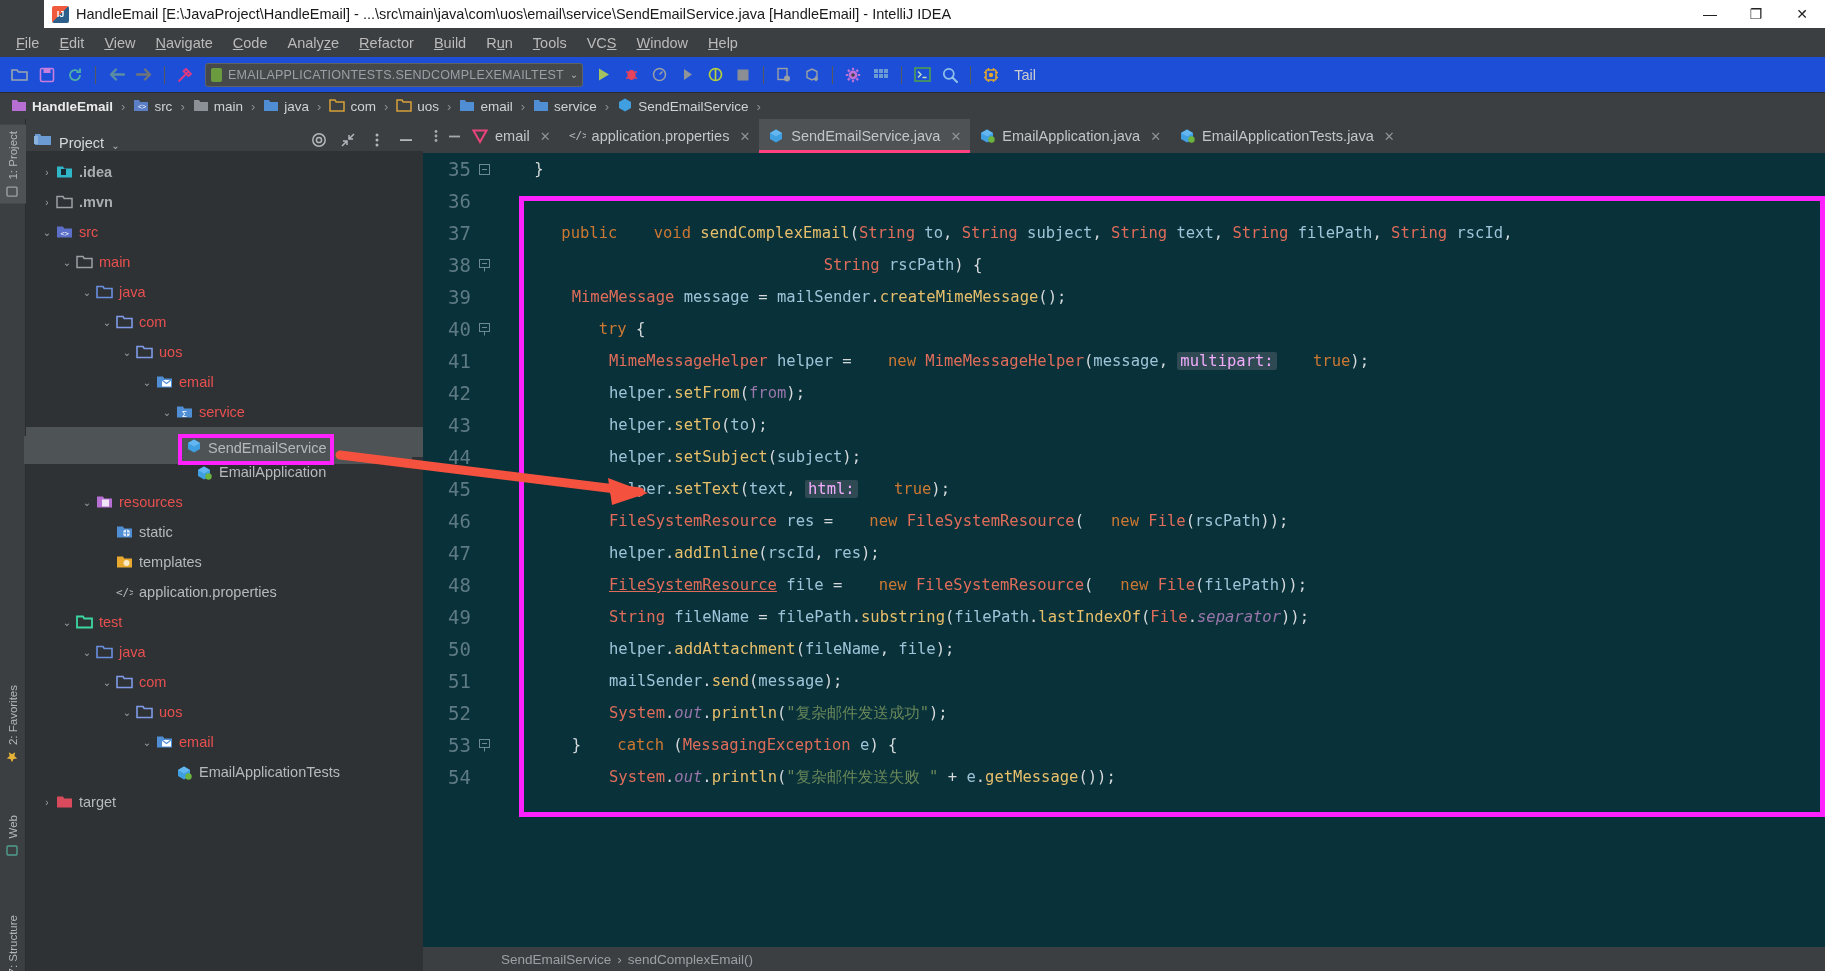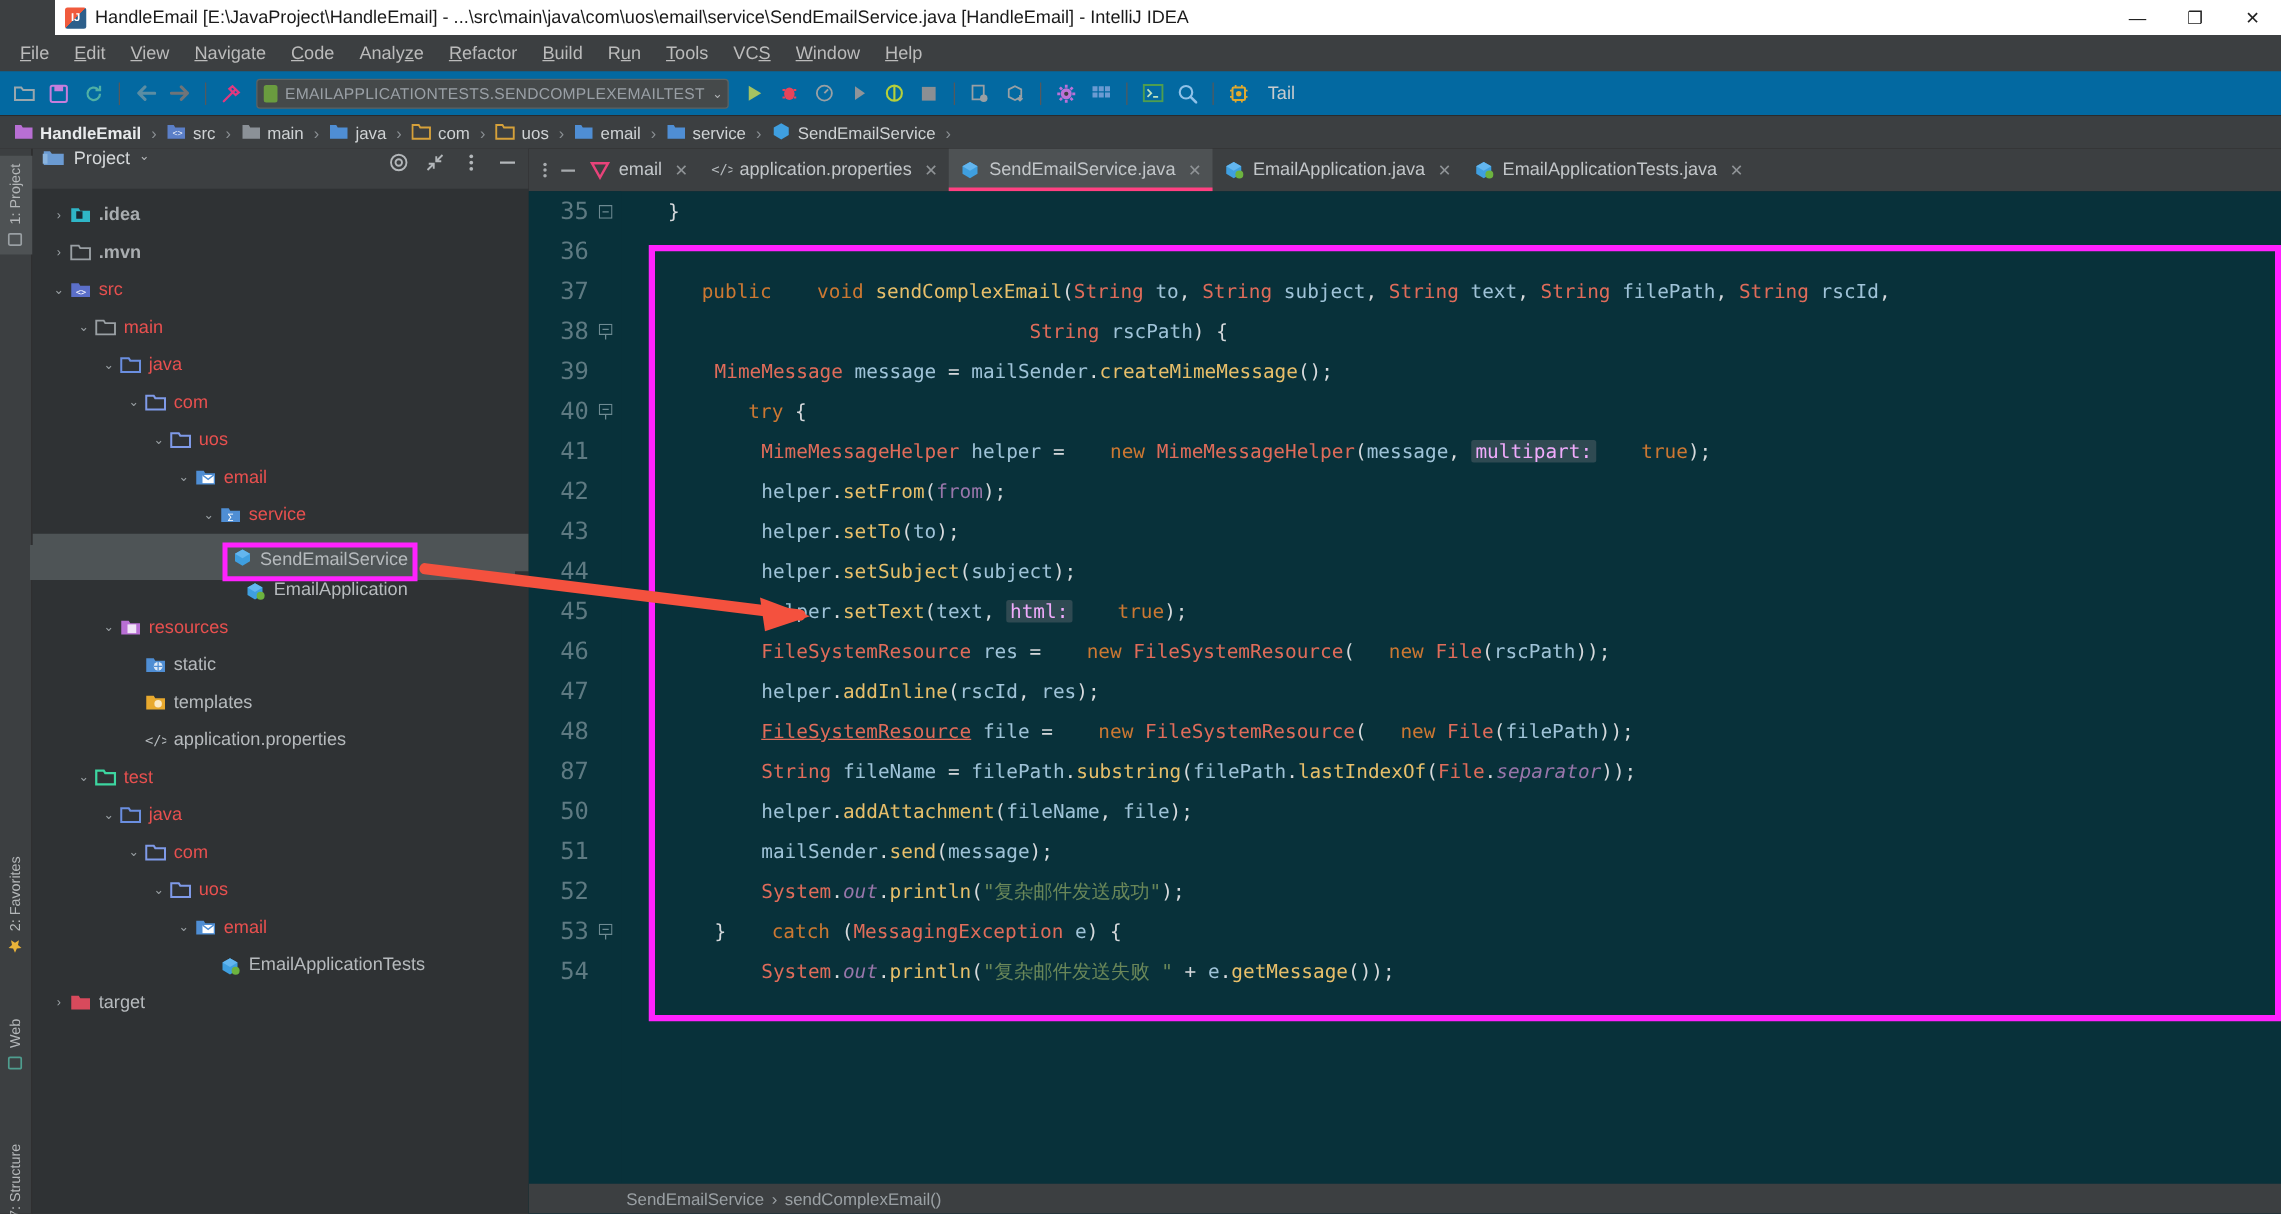--- a/index.html
+++ b/index.html
@@ -19,21 +19,21 @@
   #titlebar .wbtn { width:46px; height:28px; display:flex; align-items:center;
     justify-content:center; font-size:14px; color:#222; }
 
   
   #menubar { height:29px; background:#3c3f41; display:flex; align-items:center;
     padding-left:6px; }
   #menubar .mi { color:#bbbbbb; font-size:14.5px; padding:3px 10px; cursor:default; }
   #menubar .mi u { text-decoration:underline; }
 
   
-  #toolbar { height:36px; background:#0369a1; display:flex; align-items:center;
+  #toolbar { height:36px; background:#1d4ed8; display:flex; align-items:center;
     padding-left:6px; gap:2px; border-bottom:1px solid #2b2b2b; }
   .tb { width:26px; height:26px; display:flex; align-items:center; justify-content:center;
     border-radius:3px; }
   .tb svg{display:block;}
   .tbsep { width:1px; height:18px; background:#55595c; margin:0 5px; }
   #runcfg { display:flex; align-items:center; height:24px; background:#45494a;
     border:1px solid #5e6363; border-radius:3px; padding:0 4px 0 5px; margin:0 5px;
     min-width:368px; }
   #runcfg .cfgicon{width:11px;height:14px;border-radius:2px;margin-right:6px;
     background:#6a9c3f; flex:0 0 auto;}
@@ -58,21 +58,21 @@
     border-right:1px solid #2b2b2b; }
   .vtab { position:absolute; left:0; width:26px; color:#b4b7b9; font-size:11.5px;
     writing-mode:vertical-rl; transform:rotate(180deg); white-space:nowrap;
     padding:6px 0; display:flex; align-items:center; gap:5px; }
   .vtab.active { background:#4e5254; }
   .vicon{width:13px;height:13px;flex:0 0 auto;}
 
   
   #project { width:397px; background:#3c3f41; display:flex; flex-direction:column;
     flex:0 0 auto; }
-  #projhead { height:32px; display:flex; align-items:flex-start; padding:0 6px 0 8px; gap:7px; }
+  #projhead { height:32px; display:flex; align-items:flex-end; padding:0 6px 0 8px; gap:7px; }
   #projhead .ptitle{color:#d6d9db;font-size:14.5px;}
   #projhead .pchev{color:#b5b8ba;font-size:10px;}
   #projhead .spacer{flex:1;}
   #projhead .hicon{width:22px;height:22px;display:flex;align-items:center;justify-content:center;}
   #tree { flex:1; background:#2f3234; overflow:hidden; position:relative;
     padding-top:6px; font-size:14px; }
   .tr { height:30px; display:flex; align-items:center; color:#bfc3c6; white-space:nowrap; }
   .tr .arw { width:14px; text-align:center; color:#9aa0a4; font-size:10px; flex:0 0 auto; }
   .tr .ico { width:17px; height:15px; margin:0 6px 0 2px; flex:0 0 auto; }
   .tr .nm { font-size:14.5px; }
@@ -671,21 +671,21 @@
             </svg>
           </div>
           <div class="gl">41</div>
           <div class="gl">42</div>
           <div class="gl">43</div>
           <div class="gl">44</div>
           <div class="gl">45</div>
           <div class="gl">46</div>
           <div class="gl">47</div>
           <div class="gl">48</div>
-          <div class="gl">87</div>
+          <div class="gl">49</div>
           <div class="gl">50</div>
           <div class="gl">51</div>
           <div class="gl">52</div>
           <div class="gl">53</div>
           <div class="gfold" style="top: 576px;">
             <svg width="11" height="13" viewBox="0 0 11 13">
               <rect x="0.5" y="0.5" width="10" height="8" fill="none" stroke="#6d8a92"></rect>
               <path d="M3 4.5h5" stroke="#6d8a92"></path>
               <path d="M5.5 8.5v4" stroke="#6d8a92"></path>
             </svg>

